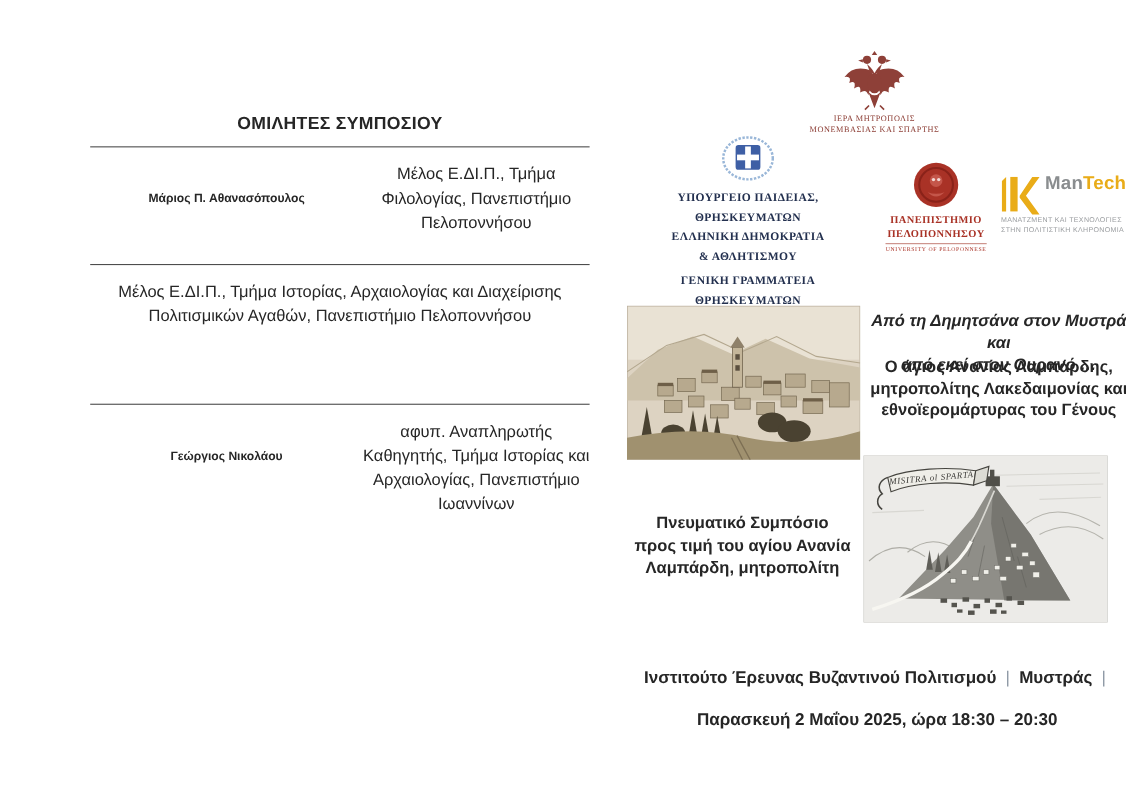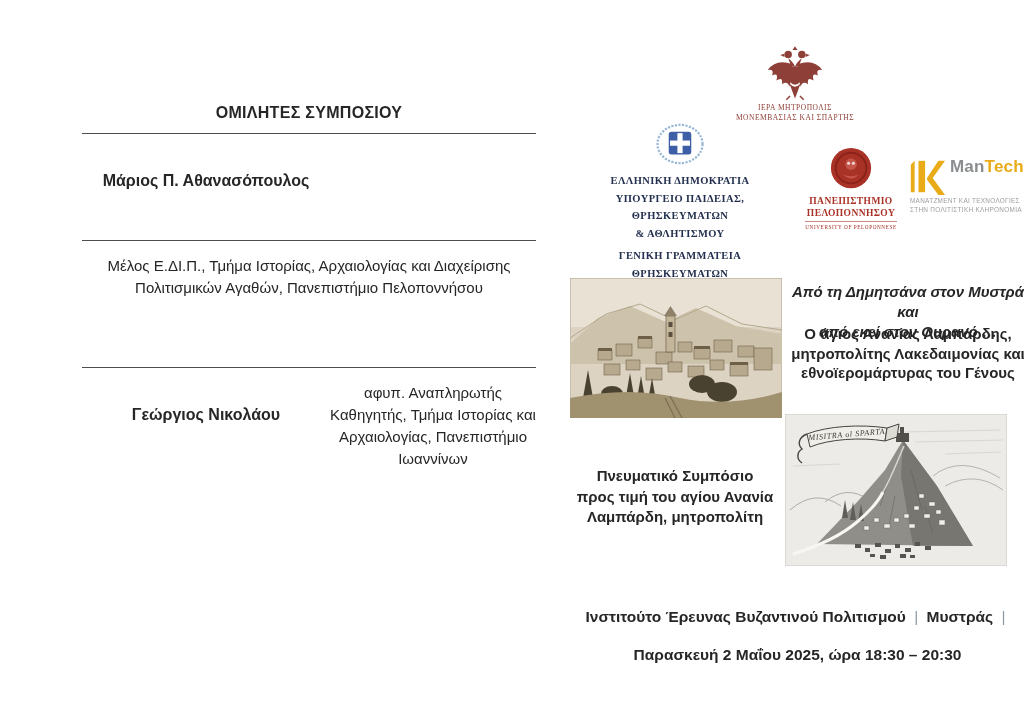--- a/index.html
+++ b/index.html
@@ -11,21 +11,21 @@
     --ltgray:#9a9da0;
   }
   *{margin:0;padding:0;box-sizing:border-box;}
   body{background:#ffffff;font-family:"Liberation Sans",sans-serif;color:var(--ink);}
   .page{position:relative;width:1024px;height:724px;background:#fff;overflow:hidden;margin-left:40px;}
 
   
   .speakers{position:absolute;left:42px;top:100px;width:454px;}
   .speakers-title{text-align:center;font-size:16px;font-weight:bold;letter-spacing:.3px;height:26px;line-height:26px;margin-bottom:7px;}
   .srow{display:flex;border-top:1px solid #4d4d4d;}
-  .srow .name{width:248px;display:flex;justify-content:center;align-items:flex-start;font-weight:bold;font-size:16px;line-height:22px;padding-top:36px;}
+  .srow .name{width:248px;display:flex;justify-content:center;align-items:flex-start;font-weight:bold;font-size:11px;line-height:22px;padding-top:36px;}
   .srow .aff{flex:1;text-align:center;font-size:15px;line-height:22px;padding-top:14px;}
   .srow1{min-height:107px;}
   .srow2{min-height:127px;}
   .srow3{min-height:95px;}
 
   
   .metropolis{position:absolute;left:695px;top:45px;width:120px;text-align:center;}
   .metropolis svg{display:block;margin:0 auto 2px auto;}
   .metro-text{font-family:"Liberation Serif",serif;font-weight:normal;font-size:7.5px;line-height:9.5px;letter-spacing:.5px;color:var(--maroon);}
 
@@ -67,20 +67,21 @@
 </head>
 <body>
 
 <div class="page">
 
   <div class="speakers">
     <div class="speakers-title">ΟΜΙΛΗΤΕΣ ΣΥΜΠΟΣΙΟΥ</div>
 
     <div class="srow srow1">
       <div class="name">Μάριος Π. Αθανασόπουλος</div>
+      <div class="aff">Μέλος Ε.ΔΙ.Π., Τμήμα Φιλολογίας, Πανεπιστήμιο Πελοποννήσου</div>
     </div>
     <div class="srow srow2">
       <div class="aff">Μέλος Ε.ΔΙ.Π., Τμήμα Ιστορίας, Αρχαιολογίας και Διαχείρισης Πολιτισμικών Αγαθών, Πανεπιστήμιο Πελοποννήσου</div>
     </div>
     <div class="srow srow3">
       <div class="name">Γεώργιος Νικολάου</div>
       <div class="aff">αφυπ. Αναπληρωτής Καθηγητής, Τμήμα Ιστορίας και Αρχαιολογίας, Πανεπιστήμιο Ιωαννίνων</div>
     </div>
   </div>
 
@@ -104,22 +105,22 @@
     <div class="metro-text">ΜΟΝΕΜΒΑΣΙΑΣ ΚΑΙ ΣΠΑΡΤΗΣ</div>
   </div>
 
   <div class="ministry">
     <svg width="52" height="44" viewBox="0 0 60 50">
       <ellipse cx="30" cy="25" rx="26" ry="22" fill="none" stroke="#9ab7d8" stroke-width="2.6" stroke-dasharray="2.5 1.6"></ellipse>
       <rect x="17" y="11" width="26" height="26" rx="3" fill="#3e5fa5"></rect>
       <rect x="27" y="12.5" width="6" height="23" fill="#ffffff"></rect>
       <rect x="18.5" y="21" width="23" height="6" fill="#ffffff"></rect>
     </svg>
+    <div class="mline">ΥΠΟΥΡΓΕΙΟ ΠΑΙΔΕΙΑΣ, ΘΡΗΣΚΕΥΜΑΤΩΝ</div>
     <div class="mline">ΕΛΛΗΝΙΚΗ ΔΗΜΟΚΡΑΤΙΑ</div>
-    <div class="mline">ΥΠΟΥΡΓΕΙΟ ΠΑΙΔΕΙΑΣ, ΘΡΗΣΚΕΥΜΑΤΩΝ</div>
     <div class="mline">&amp; ΑΘΛΗΤΙΣΜΟΥ</div>
     <div class="mline gap">ΓΕΝΙΚΗ ΓΡΑΜΜΑΤΕΙΑ ΘΡΗΣΚΕΥΜΑΤΩΝ</div>
   </div>
 
   <div class="uop">
     <svg width="48" height="46" viewBox="0 0 50 48">
       <circle cx="25" cy="23" r="21" fill="#a93226"></circle>
       <circle cx="25" cy="23" r="16" fill="none" stroke="#8a2219" stroke-width="2"></circle>
       <circle cx="25" cy="19" r="6" fill="#c4564a"></circle>
       <path d="M17 30 Q25 38 33 30 Q25 33 17 30 Z" fill="#c4564a"></path>

